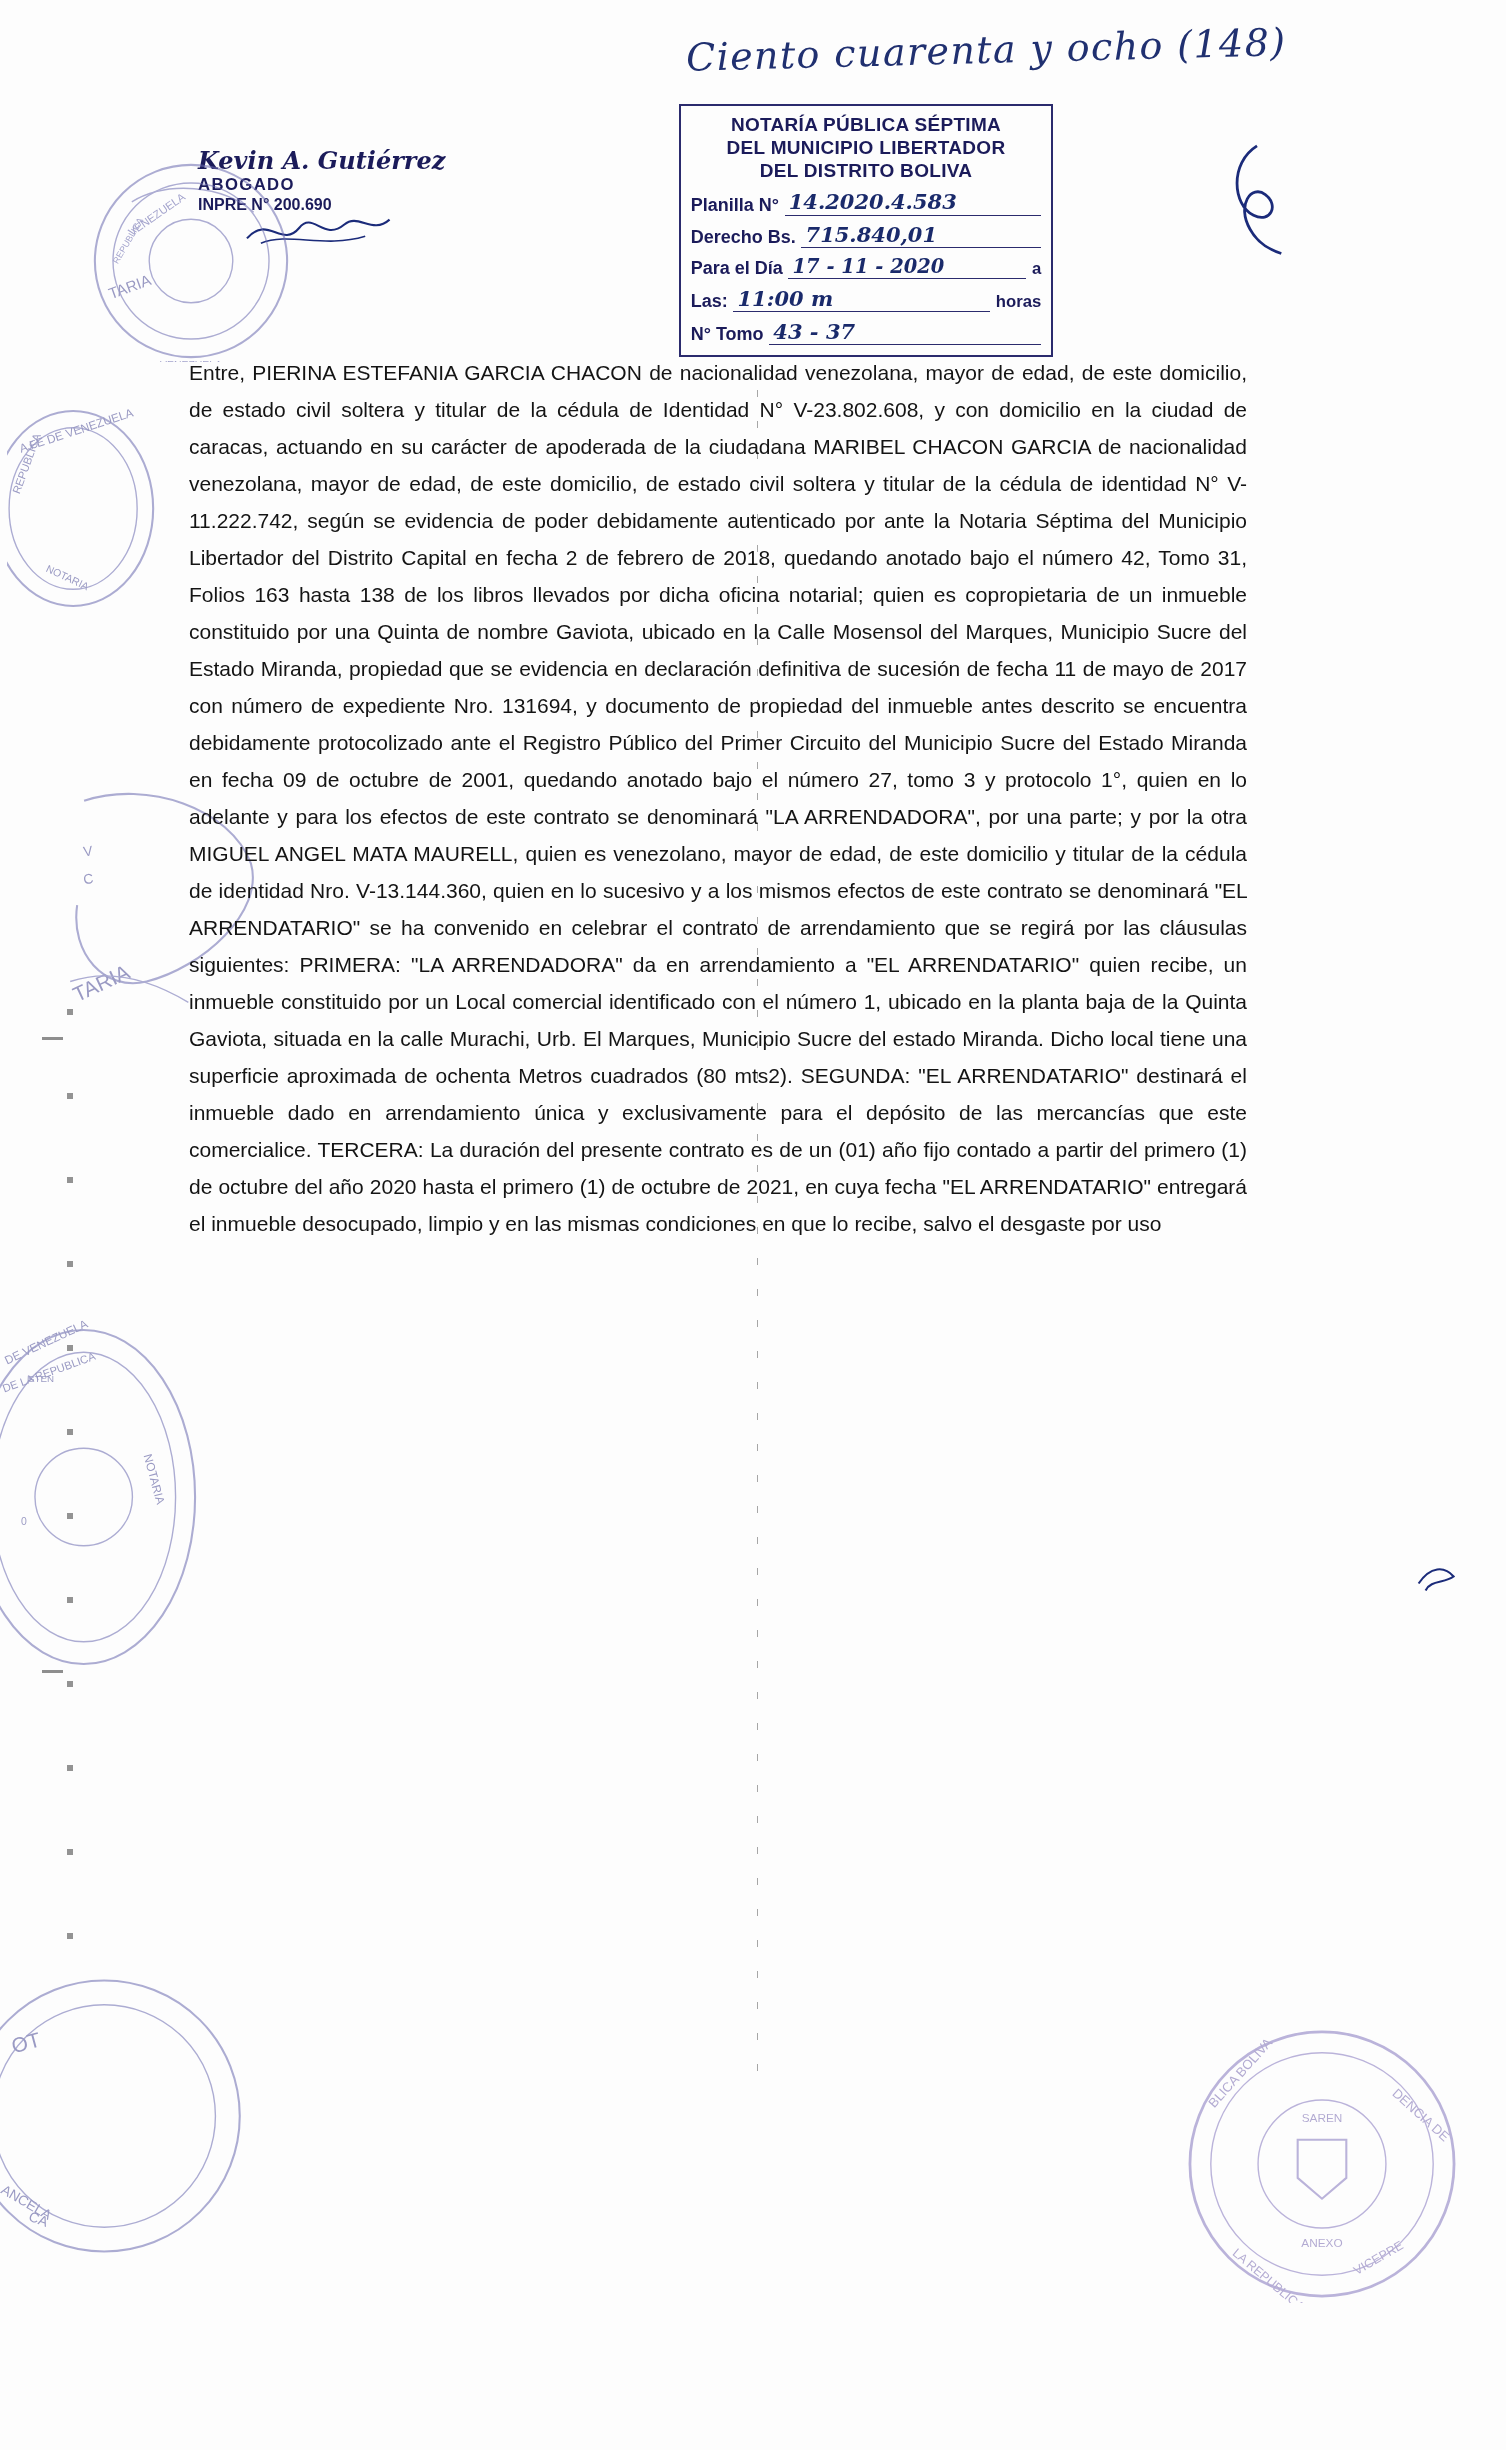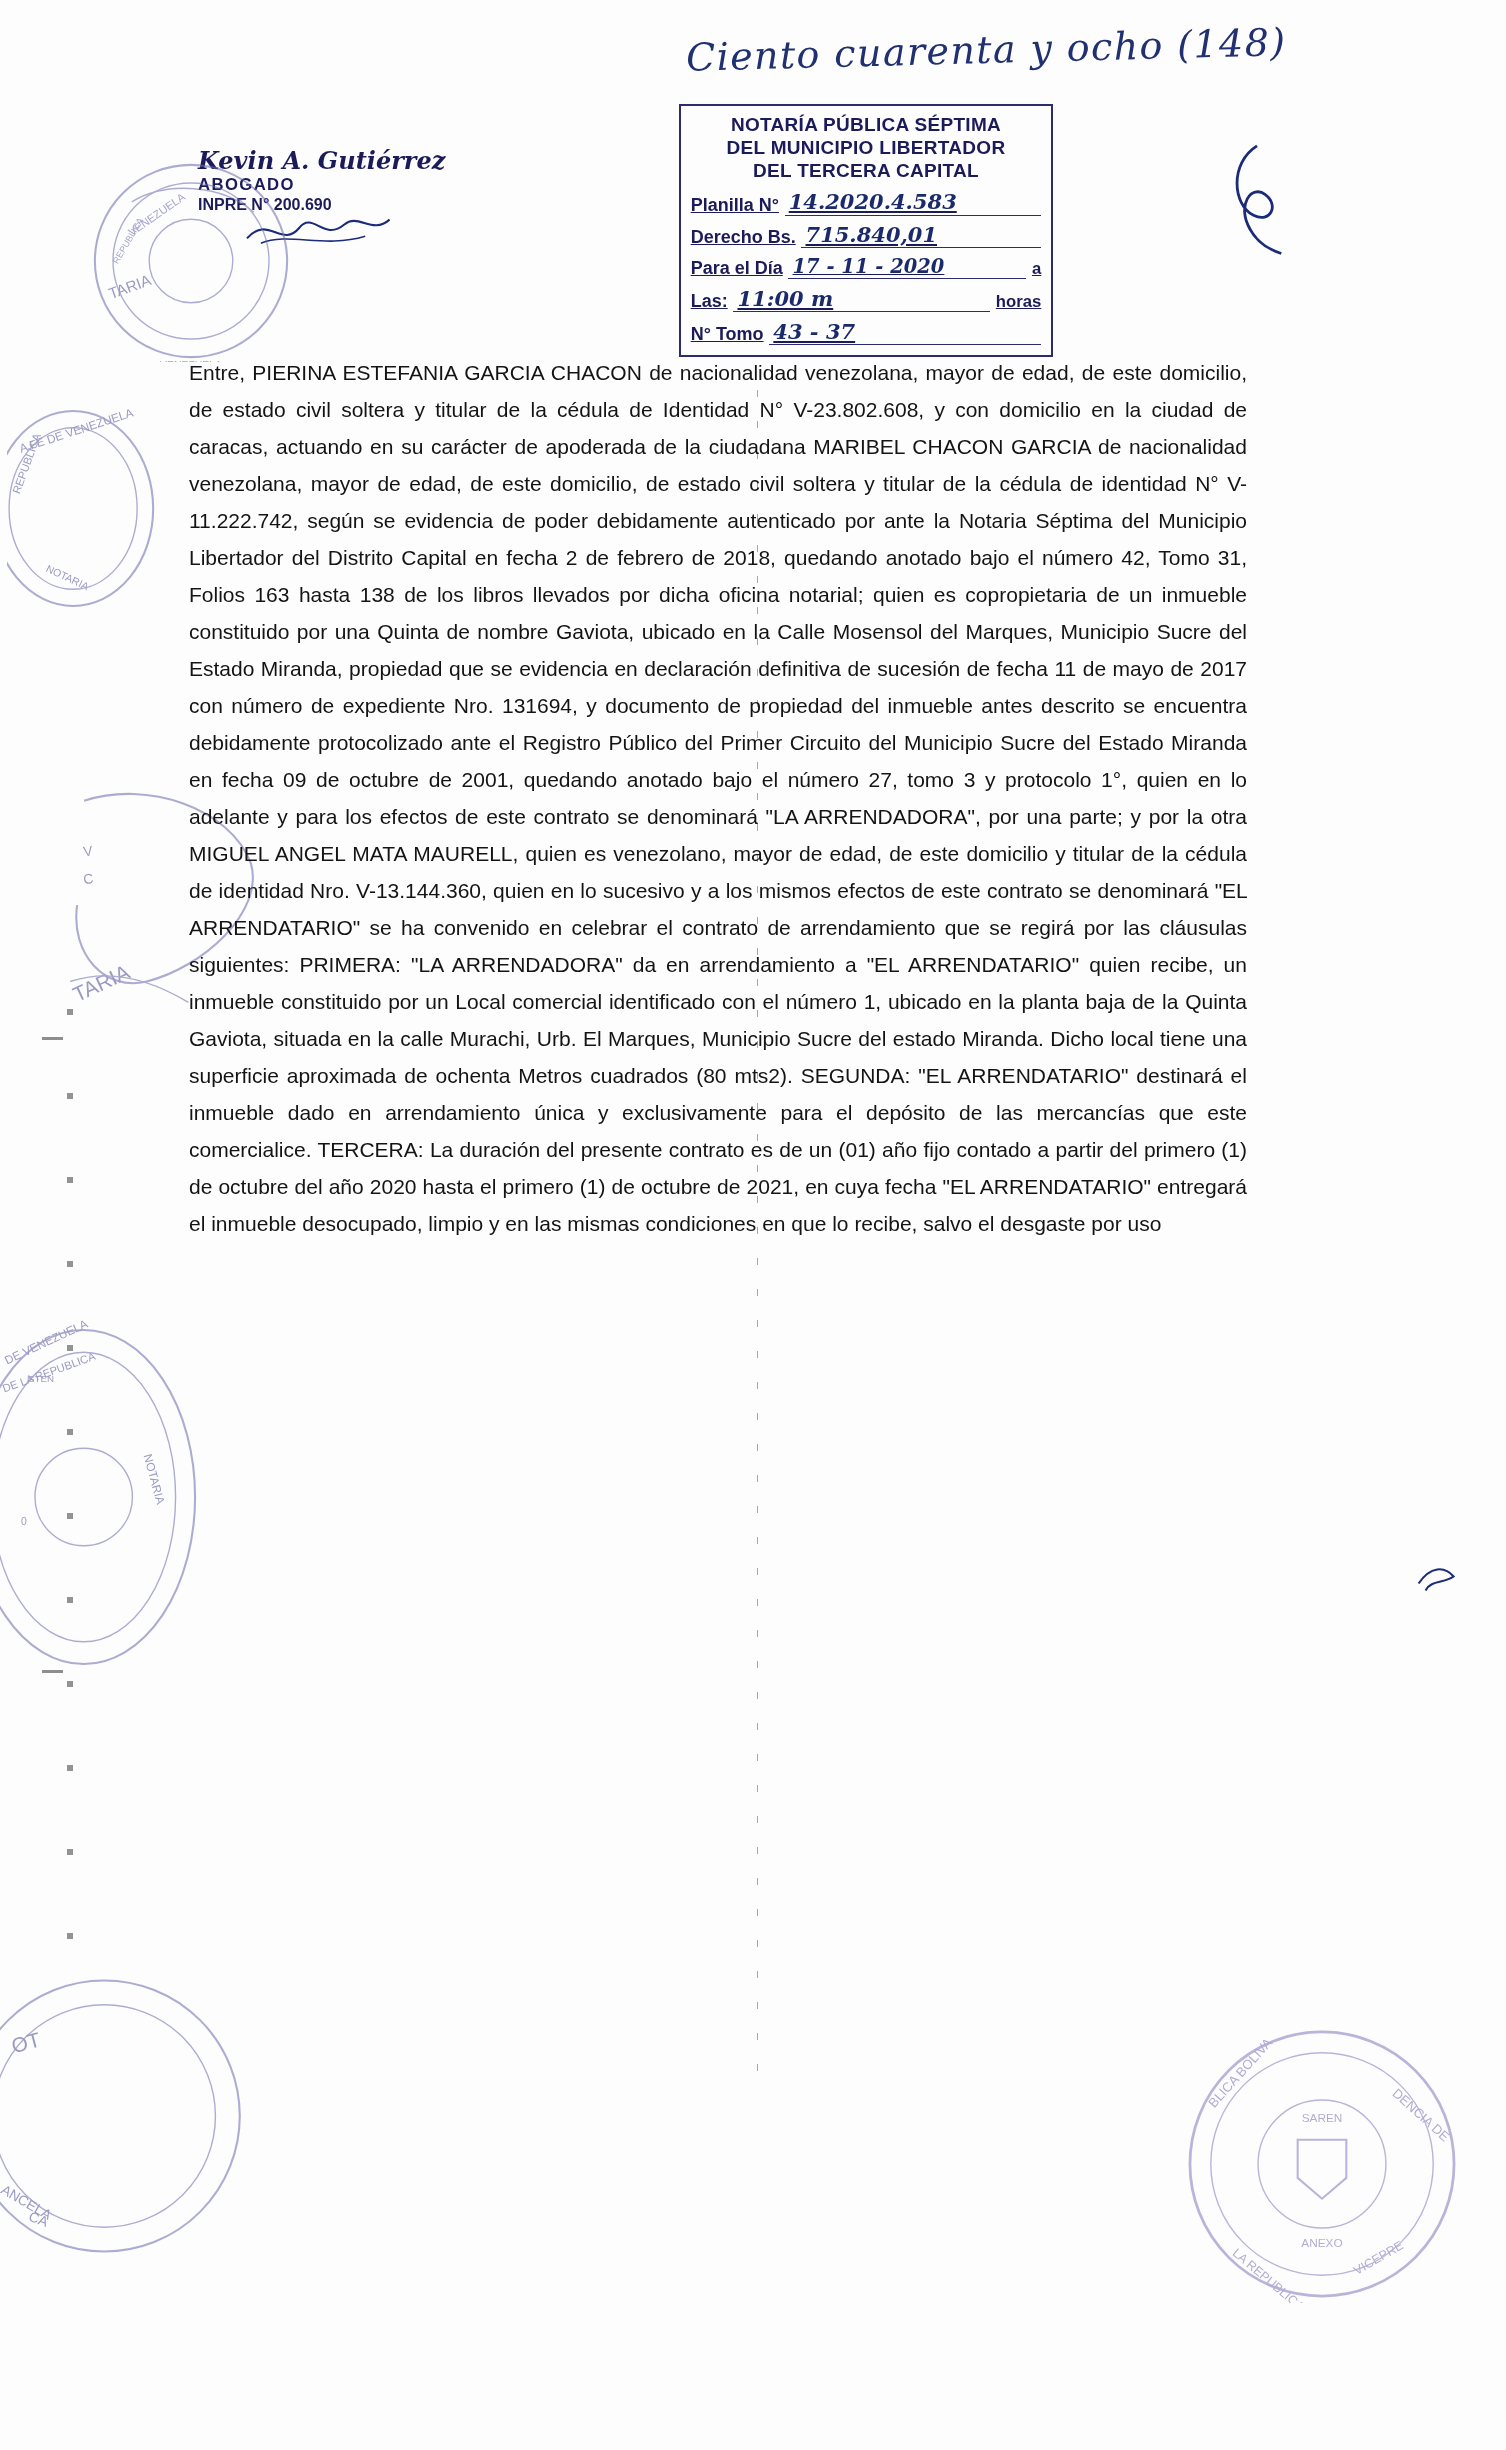--- a/index.html
+++ b/index.html
@@ -91,21 +91,20 @@
     line-height: 1.22;
     letter-spacing: 0.3px;
   }
   .notary-row {
     display: flex;
     align-items: flex-end;
     font-size: 18px;
     font-weight: bold;
     margin-top: 6.3px;
     white-space: nowrap;
-    text-decoration: underline;
   }
   .notary-row .lbl { flex: 0 0 auto; }
   .notary-row .val {
     flex: 1 1 auto;
     border-bottom: 1.4px solid #2b2b6d;
     margin-left: 5.6px;
     padding: 0 4.2px 0.7px 4.2px;
     font-family: "DejaVu Serif", serif;
     font-style: italic;
     font-size: 21px;
@@ -199,21 +198,21 @@
     <div class="lawyer-inpre">INPRE N° 200.690</div>
     <svg class="lawyer-sig" viewBox="0 0 230 80">
       <path d="M10,55 C40,20 60,70 85,40 C105,15 120,60 150,35 C170,18 190,50 215,28" fill="none" stroke="#1b2b7a" stroke-width="3"></path>
       <path d="M30,62 C70,45 120,70 180,52" fill="none" stroke="#1b2b7a" stroke-width="2.2"></path>
     </svg>
   </div>
 
   <div class="notary-box">
     <div class="notary-title">NOTARÍA PÚBLICA SÉPTIMA</div>
     <div class="notary-title">DEL MUNICIPIO LIBERTADOR</div>
-    <div class="notary-title">DEL TERCERA CAPITAL</div>
+    <div class="notary-title">DEL DISTRITO BOLIVA</div>
 
     <div class="notary-row">
       <span class="lbl">Planilla N°</span>
       <span class="val hand">14.2020.4.583</span>
     </div>
 
     <div class="notary-row">
       <span class="lbl">Derecho Bs.</span>
       <span class="val hand">715.840,01</span>
     </div>

